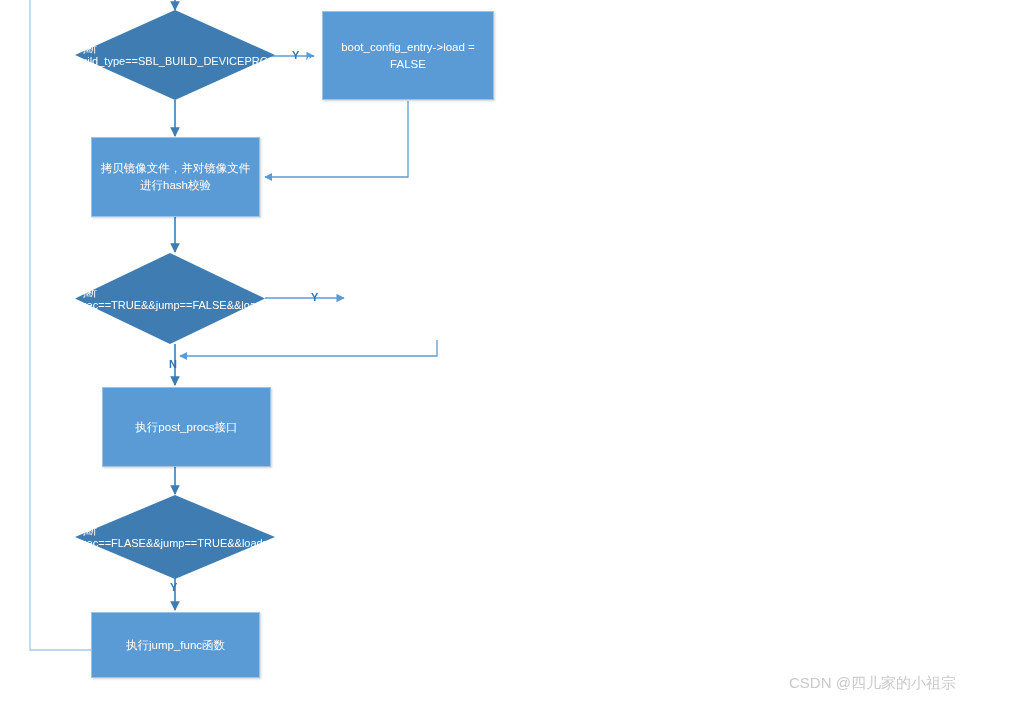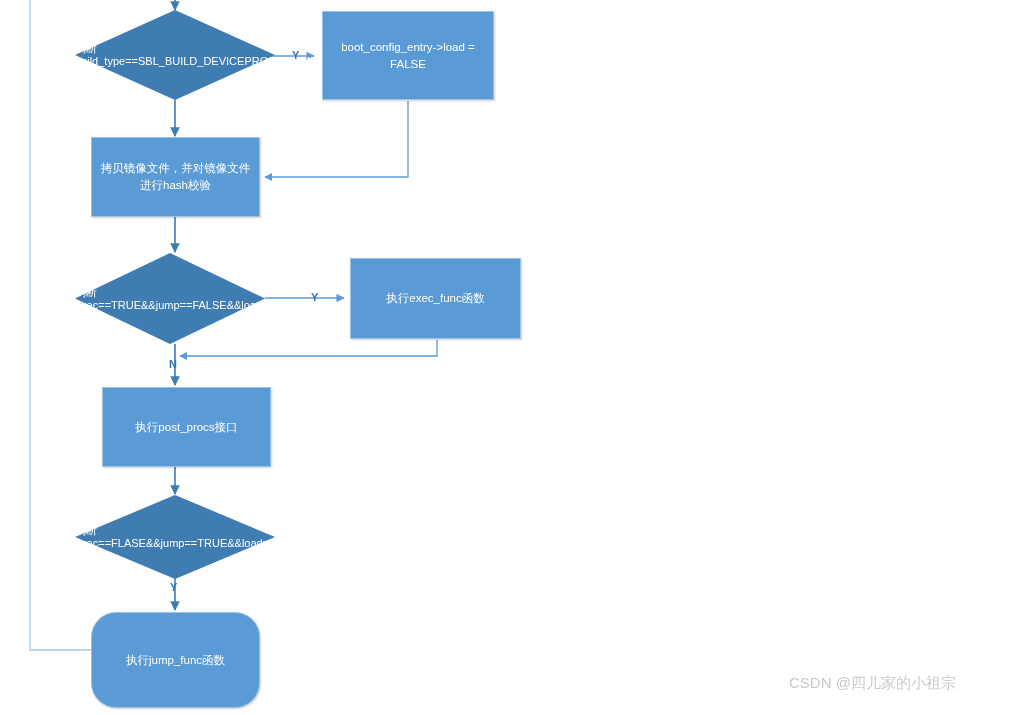--- a/index.html
+++ b/index.html
@@ -143,35 +143,32 @@
   <div class="node-box" style="left:322px; top:11px; width:172px; height:89px;">
     <span>boot_config_entry-&gt;load = FALSE</span>
   </div>
 
   <div class="node-diamond" style="left:75px; top:253px; width:190px; height:91px;">
     <div class="diamond-shape"></div>
     <div class="diamond-label">判断
 exec==TRUE&amp;&amp;jump==FALSE&amp;&amp;load==TRUE</div>
   </div>
 
-  <div class="node-box" style="left:350px; top:258px; width:171px; height:81px;">
-    <span>执行exec_func函数</span>
-  </div>
 
   <div class="node-box" style="left:102px; top:387px; width:169px; height:80px;">
     <span>执行post_procs接口</span>
   </div>
 
   <div class="node-diamond" style="left:75px; top:495px; width:200px; height:84px;">
     <div class="diamond-shape"></div>
     <div class="diamond-label">判断
 exec==FLASE&amp;&amp;jump==TRUE&amp;&amp;load==TRUE</div>
   </div>
 
-  <div class="node-box" style="left:91px; top:612px; width:169px; height:96px;border-radius:25px;">
+  <div class="node-box" style="left:91px; top:612px; width:169px; height:66px;">
     <span>执行jump_func函数</span>
   </div>
 
   <div class="edge-label" style="left:292px; top:49px;">Y</div>
 
   <div class="edge-label" style="left:311px; top:291px;">Y</div>
 
   <div class="edge-label" style="left:169px; top:358px;">N</div>
 
   <div class="edge-label" style="left:170px; top:581px;">Y</div>

